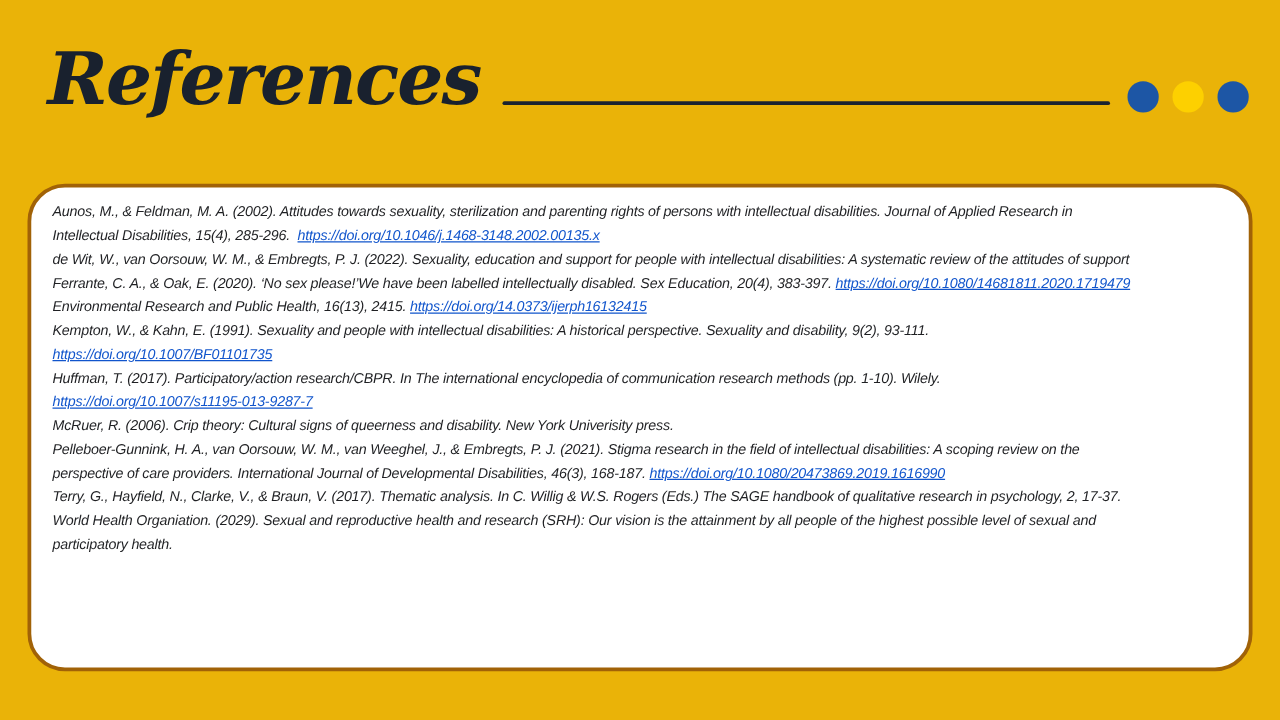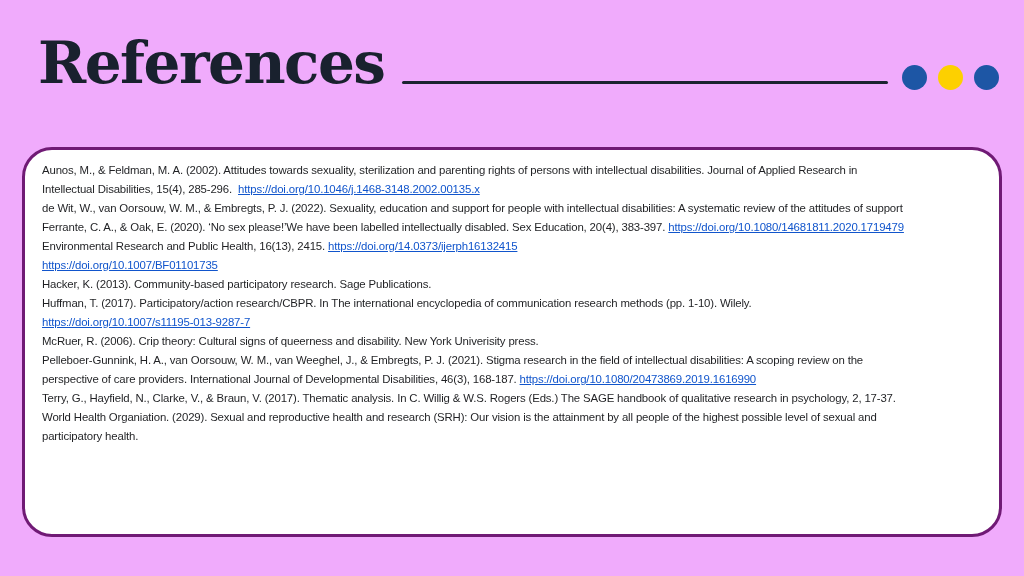--- a/index.html
+++ b/index.html
@@ -1,21 +1,22 @@
 <!DOCTYPE html>
 <html><head>
 <meta charset="utf-8">
 <style>
   html,body{margin:0;padding:0;}
   .slide{
     position:relative;
     width:1024px;height:576px;
-    background:#f0abfc;
+    background:#eab308;
     overflow:hidden;
     font-family:"Liberation Sans", sans-serif;
+    font-style:italic;
   }
   .page-title{
     position:absolute;
     left:38px;top:30px;
     margin:0;
     font-family:"DejaVu Serif", serif;
     font-weight:bold;
     font-size:58px;
     line-height:1.15;
     letter-spacing:-1.5px;
@@ -38,21 +39,21 @@
     width:25px;height:25px;
     border-radius:50%;
     display:inline-block;
   }
   .ref-box{
     position:absolute;
     left:22px;top:147px;
     width:980px;height:390px;
     box-sizing:border-box;
     background:#ffffff;
-    border:3px solid #701a75;
+    border:3px solid #a16207;
     border-radius:30px;
     padding:11px 10px 0 17px;
     overflow:hidden;
   }
   .ref-line{
     font-size:11.4px;
     line-height:19px;
     letter-spacing:-0.15px;
     color:#1f2023;
     white-space:pre;
@@ -76,22 +77,22 @@
       <span class="dot" style="background: rgb(253, 208, 0);"></span>
       <span class="dot" style="background: rgb(29, 86, 165);"></span>
     </div>
 
   <div class="ref-box" id="ref-box">
       <div class="ref-line"><span>Aunos, M., &amp; Feldman, M. A. (2002). Attitudes towards sexuality, sterilization and parenting rights of persons with intellectual disabilities. Journal of Applied Research in</span></div>
       <div class="ref-line"><span>Intellectual Disabilities, 15(4), 285-296.  </span><a href="#">https://doi.org/10.1046/j.1468-3148.2002.00135.x</a></div>
       <div class="ref-line"><span>de Wit, W., van Oorsouw, W. M., &amp; Embregts, P. J. (2022). Sexuality, education and support for people with intellectual disabilities: A systematic review of the attitudes of support</span></div>
       <div class="ref-line"><span>Ferrante, C. A., &amp; Oak, E. (2020). ‘No sex please!’We have been labelled intellectually disabled. Sex Education, 20(4), 383-397. </span><a href="#">https://doi.org/10.1080/14681811.2020.1719479</a></div>
       <div class="ref-line"><span>Environmental Research and Public Health, 16(13), 2415. </span><a href="#">https://doi.org/14.0373/ijerph16132415</a></div>
+      <div class="ref-line"><span>Kempton, W., &amp; Kahn, E. (1991). Sexuality and people with intellectual disabilities: A historical perspective. Sexuality and disability, 9(2), 93-111.</span></div>
       <div class="ref-line"><a href="#">https://doi.org/10.1007/BF01101735</a></div>
-      <div class="ref-line"><span>Hacker, K. (2013). Community-based participatory research. Sage Publications.</span></div>
       <div class="ref-line"><span>Huffman, T. (2017). Participatory/action research/CBPR. In The international encyclopedia of communication research methods (pp. 1-10). Wilely.</span></div>
       <div class="ref-line"><a href="#">https://doi.org/10.1007/s11195-013-9287-7</a></div>
       <div class="ref-line"><span>McRuer, R. (2006). Crip theory: Cultural signs of queerness and disability. New York Univerisity press.</span></div>
       <div class="ref-line"><span>Pelleboer-Gunnink, H. A., van Oorsouw, W. M., van Weeghel, J., &amp; Embregts, P. J. (2021). Stigma research in the field of intellectual disabilities: A scoping review on the</span></div>
       <div class="ref-line"><span>perspective of care providers. International Journal of Developmental Disabilities, 46(3), 168-187. </span><a href="#">https://doi.org/10.1080/20473869.2019.1616990</a></div>
       <div class="ref-line"><span>Terry, G., Hayfield, N., Clarke, V., &amp; Braun, V. (2017). Thematic analysis. In C. Willig &amp; W.S. Rogers (Eds.) The SAGE handbook of qualitative research in psychology, 2, 17-37.</span></div>
       <div class="ref-line"><span>World Health Organiation. (2029). Sexual and reproductive health and research (SRH): Our vision is the attainment by all people of the highest possible level of sexual and</span></div>
       <div class="ref-line"><span>participatory health.</span></div>
     </div>
 

